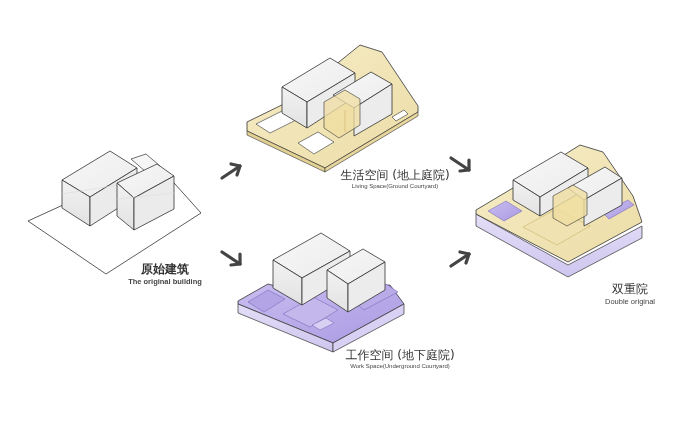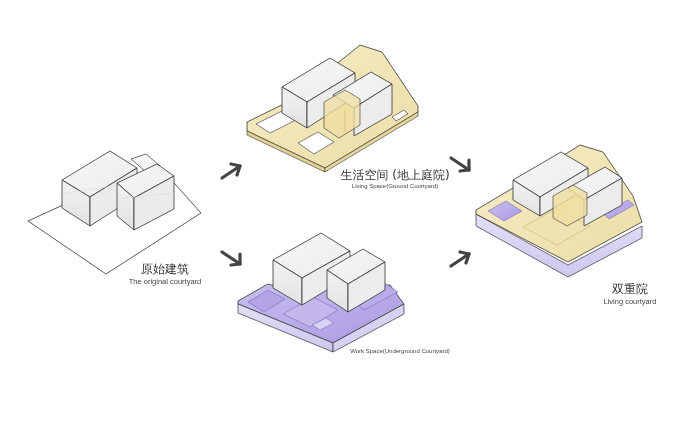--- a/index.html
+++ b/index.html
@@ -134,30 +134,31 @@
       <line x1="451" y1="158" x2="469" y2="170"></line>
       <polyline points="469,160 469,170 460,171"></polyline>
     </g>
     <g>
       <line x1="451" y1="266" x2="469" y2="254"></line>
       <polyline points="460,252 469,254 466,263"></polyline>
     </g>
   </g>
 </svg>
 
-<div class="caption" style="left:115px;top:262px;width:100px;">
+<div class="caption" style="left:115px;top:262px;width:100px;font-weight:bold;">
   <span class="zh">原始建筑</span>
-  <span class="en" style="font-size:7.5px;">The original courtyard</span>
+  <span class="en" style="font-size:7.5px;">The original building</span>
 </div>
 
 <div class="caption" style="left:330px;top:168px;width:130px;">
   <span class="zh">生活空间 (地上庭院)</span>
   <span class="en" style="font-size:6px;">Living Space(Ground Courtyard)</span>
 </div>
 
 <div class="caption" style="left:330px;top:348px;width:140px;">
+  <span class="zh">工作空间 (地下庭院)</span>
   <span class="en" style="font-size:6px;">Work Space(Underground Courtyard)</span>
 </div>
 
 <div class="caption big" style="left:585px;top:282px;width:90px;">
   <span class="zh">双重院</span>
-  <span class="en" style="font-size:7.5px;">Living courtyard</span>
+  <span class="en" style="font-size:7.5px;">Double original</span>
 </div>
 
 </body></html>

